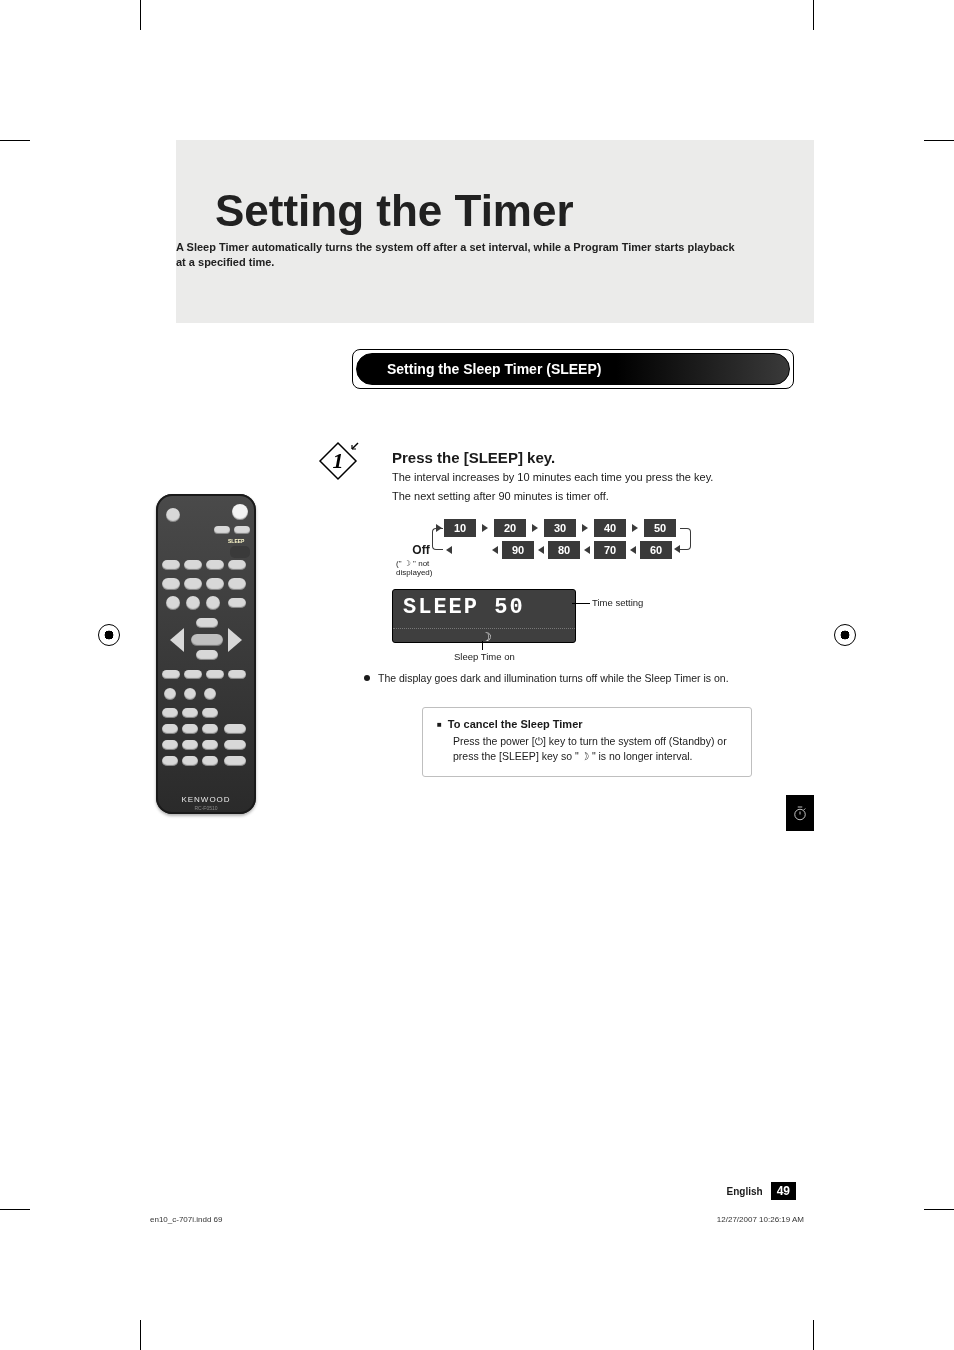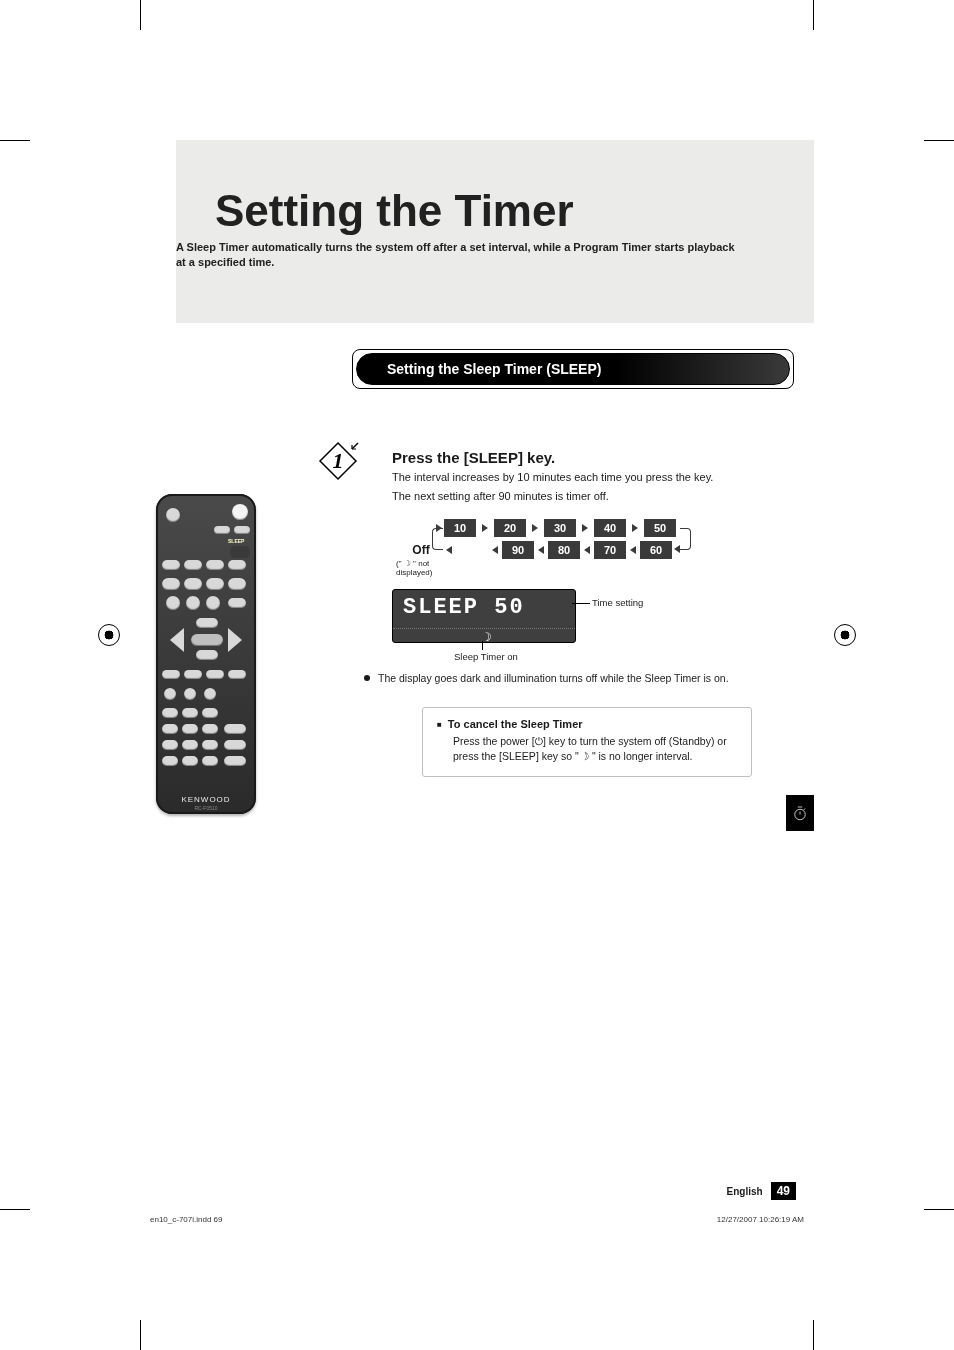--- a/index.html
+++ b/index.html
@@ -517,21 +517,21 @@
             <div class="tri-r" style="left:44px;top:5px;border-left-color:#3a3a3a"></div>
           </div>
 
           <div style="position:relative;margin-top:4px">
             <div class="display">
               <div class="dots">SLEEP  50</div>
               <div class="bar"></div>
               <div class="moon">☽</div>
             </div>
             <div class="callout timeset">Time setting</div>
-            <div class="callout sleepon">Sleep Timer on</div>
+            <div class="callout sleepon">Sleep Time on</div>
           </div>
 
           <div class="bullets" style="margin-left:-28px">
             <div class="bi">The display goes dark and illumination turns off while the Sleep Timer is on.</div>
           </div>
 
           <div class="cancel-box">
             <div class="ch">To cancel the Sleep Timer</div>
             <div class="cb">Press the power [⏻] key to turn the system off (Standby) or press the [SLEEP] key so " ☽ " is no longer interval.</div>
           </div>

